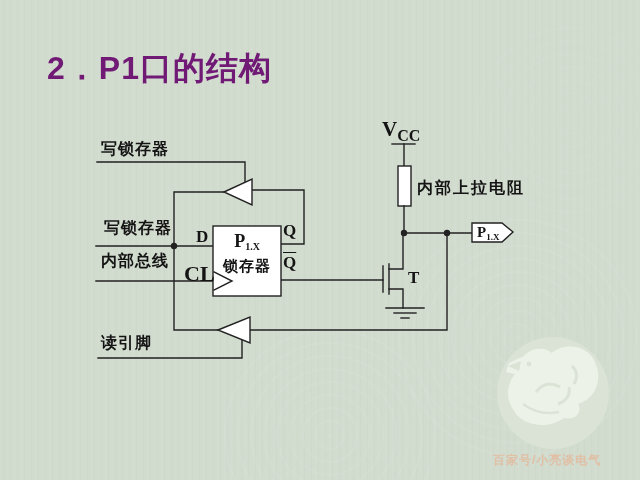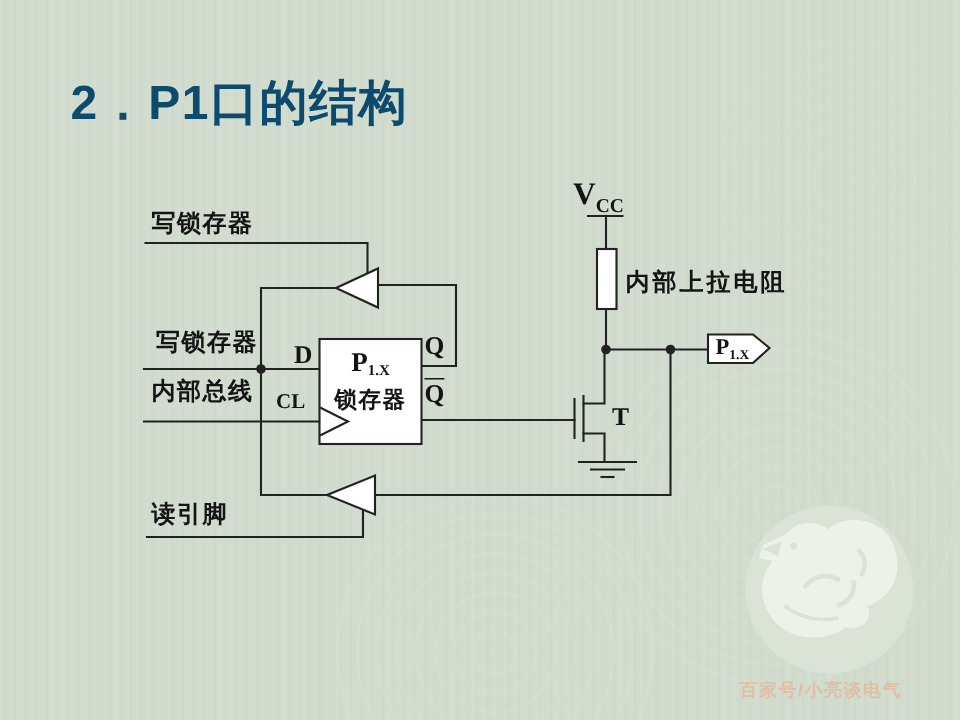--- a/index.html
+++ b/index.html
@@ -22,35 +22,35 @@
       rgba(255,255,255,0.10) 0 2px, transparent 2px 13px);
   }
   .m1{left:398px;top:218px;width:240px;height:240px;}
   .m2{left:215px;top:320px;width:230px;height:230px;}
   .m3{left:470px;top:20px;width:200px;height:200px;opacity:.35;}
 
   svg.circuit{position:absolute;left:0;top:0;}
 
   .abs{position:absolute;white-space:nowrap;}
   .title{
-    left:47px;top:47px;font-size:32px;font-weight:bold;color:#0c4a6e;
+    left:47px;top:47px;font-size:32px;font-weight:bold;color:#701a75;
     letter-spacing:1px;
   }
   .cn{font-size:16px;font-weight:bold;color:#141414;letter-spacing:1px;}
   .lat{font-family:"Liberation Serif",serif;font-weight:bold;color:#141414;}
   .read-latch{left:101px;top:139px;}
   .internal-bus{left:104px;top:218px;}
   .write-latch{left:101px;top:251px;}
   .read-pin{left:101px;top:333px;text-align:right;}
   .pullup{left:417px;top:178px;letter-spacing:2px;text-align:right;}
 
   .vcc{left:382px;top:117px;font-size:21px;}
-  .vcc sub{font-size:13px;vertical-align:-5px;letter-spacing:0;}
+  .vcc sub{font-size:16px;vertical-align:-5px;letter-spacing:0;}
   .lbl-d{left:196px;top:227px;font-size:17px;}
-  .lbl-cl{left:184px;top:261px;font-size:14px;}
+  .lbl-cl{left:184px;top:261px;font-size:22px;}
   .lbl-q{left:283px;top:221px;font-size:17px;}
   .lbl-qbar{left:283px;top:253px;font-size:17px;}
   .overbar{text-decoration:overline;}
   .lbl-t{left:408px;top:268px;font-size:17px;}
 
   .latch-label{
     left:213px;top:231px;width:68px;text-align:center;
     font-family:"Liberation Serif",serif;font-weight:bold;color:#141414;
   }
   .latch-label .l1{font-size:18px;line-height:20px;}

